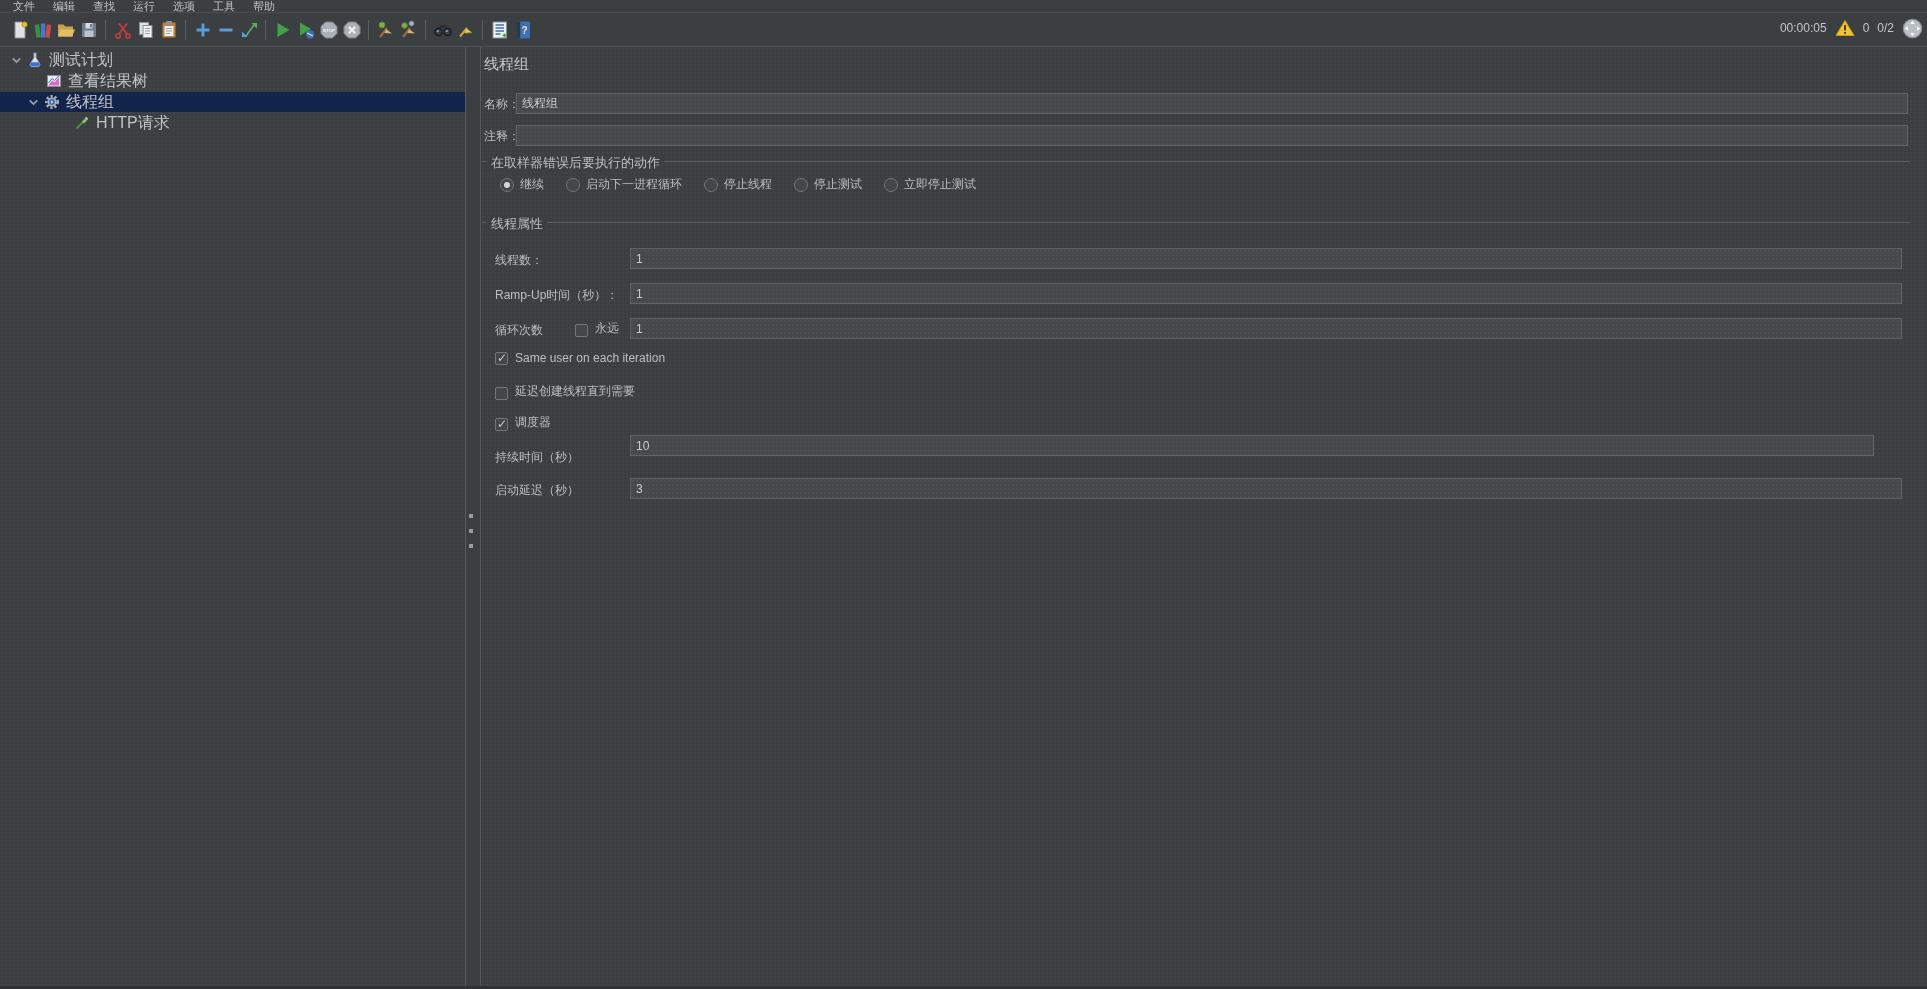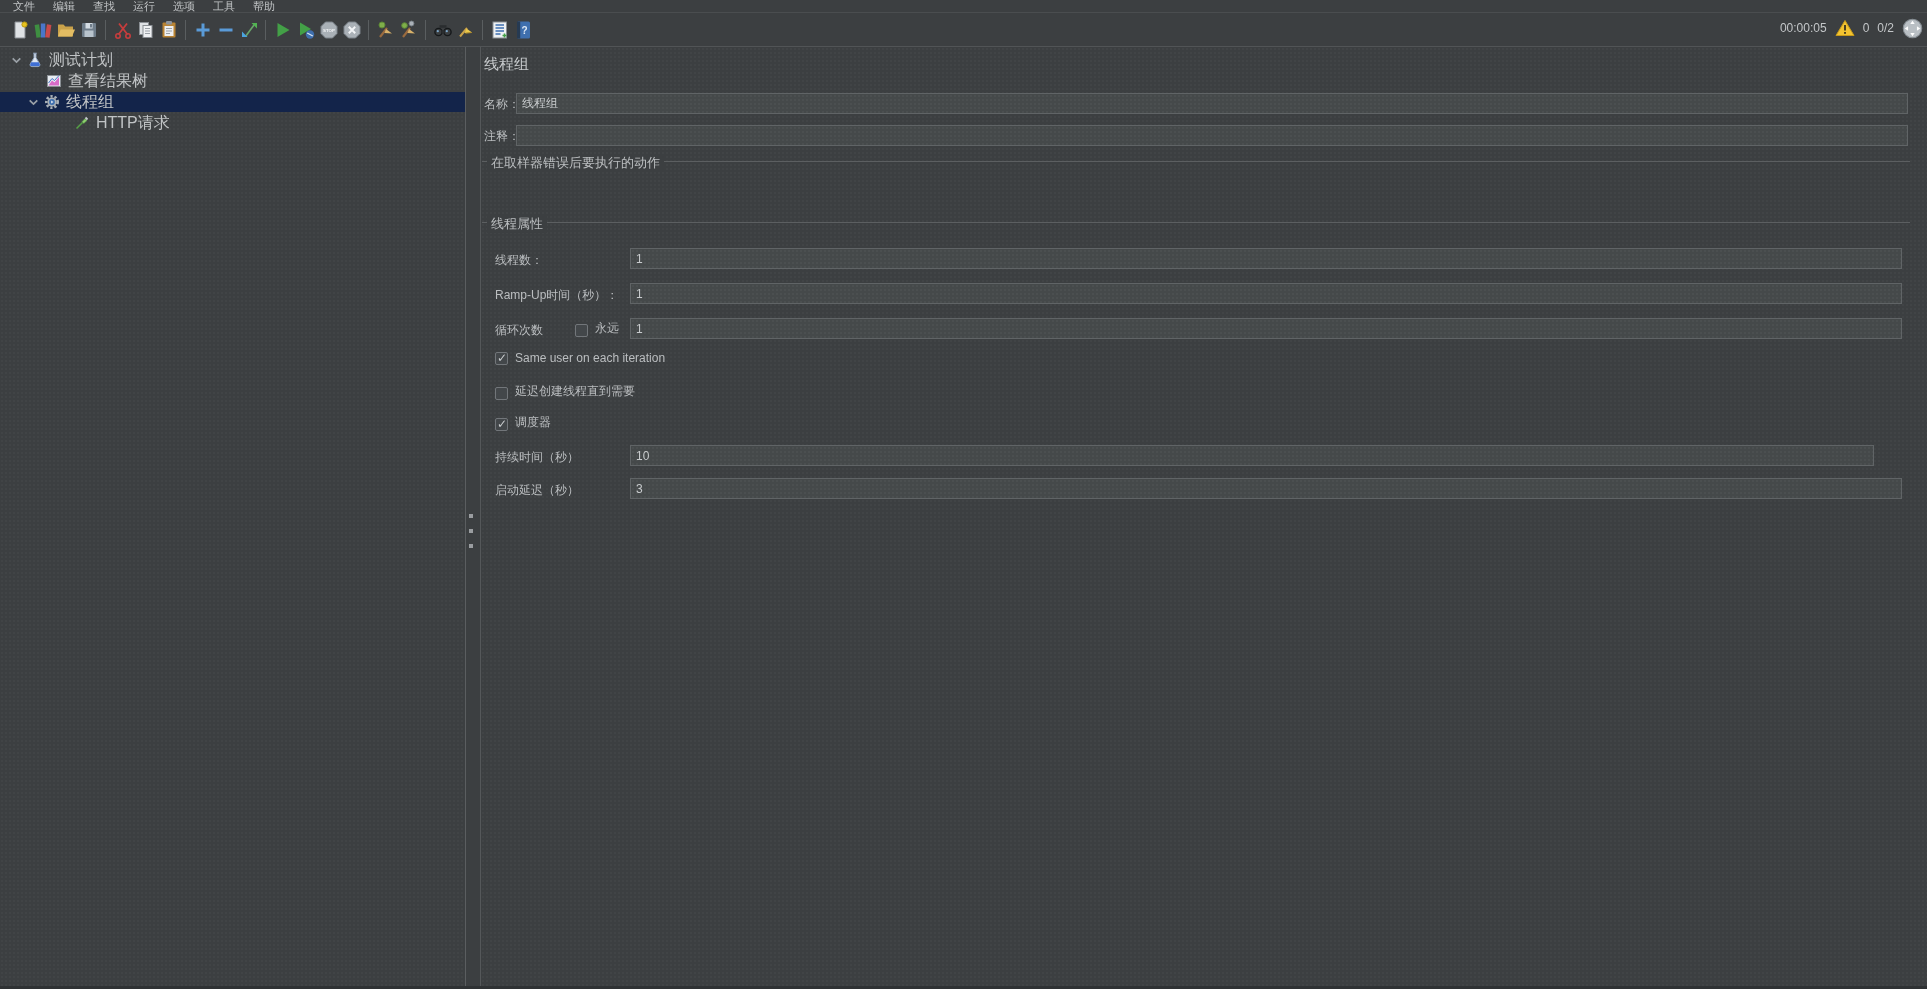--- a/index.html
+++ b/index.html
@@ -315,20 +315,42 @@
   <div id="panel-title">线程组</div>
 
   <span class="flabel" style="left:3px; top:49px;">名称：</span>
   <input class="tf" style="left: 35px; top: 46px; width: 1392px;" value="线程组">
 
   <span class="flabel" style="left:3px; top:81px;">注释：</span>
   <input class="tf" style="left: 35px; top: 78px; width: 1392px;" value="">
 
   <div class="group" style="left:1px; top:114px; width:1428px; height:48px;">
     <span class="legend">在取样器错误后要执行的动作</span>
+    <div style="position:absolute; left:18px; top:14px; display:flex; align-items:center;">
+      <span class="radio-item">
+        <span class="rdot on"></span>
+        <span>继续</span>
+      </span>
+      <span class="radio-item">
+        <span class="rdot"></span>
+        <span>启动下一进程循环</span>
+      </span>
+      <span class="radio-item">
+        <span class="rdot"></span>
+        <span>停止线程</span>
+      </span>
+      <span class="radio-item">
+        <span class="rdot"></span>
+        <span>停止测试</span>
+      </span>
+      <span class="radio-item">
+        <span class="rdot"></span>
+        <span>立即停止测试</span>
+      </span>
+    </div>
   </div>
 
   <div class="group" style="left:1px; top:175px; width:1428px; height:295px;">
     <span class="legend">线程属性</span>
 
     <span class="flabel" style="left:13px; top:29px;">线程数：</span>
     <input class="tf" style="left: 148px; top: 25px; width: 1272px;" value="1">
 
     <span class="flabel" style="left:13px; top:64px;">Ramp-Up时间（秒）：</span>
     <input class="tf" style="left: 148px; top: 60px; width: 1272px;" value="1">
@@ -349,20 +371,20 @@
       <span class="cbox"></span>
       <span>延迟创建线程直到需要</span>
     </span>
 
     <span class="cb-item" style="left:13px; top:191px;">
       <span class="cbox on"></span>
       <span>调度器</span>
     </span>
 
     <span class="flabel" style="left:13px; top:226px;">持续时间（秒）</span>
-    <input class="tf" style="left: 148px; top: 222px; width: 1244px;" value="10">
+    <input class="tf" style="left: 148px; top: 212px; width: 1244px;" value="10">
 
     <span class="flabel" style="left:13px; top:259px;">启动延迟（秒）</span>
     <input class="tf" style="left: 148px; top: 255px; width: 1272px;" value="3">
   </div>
 </div>
 
 <div id="bottom-strip"></div>
 
 </body></html>

